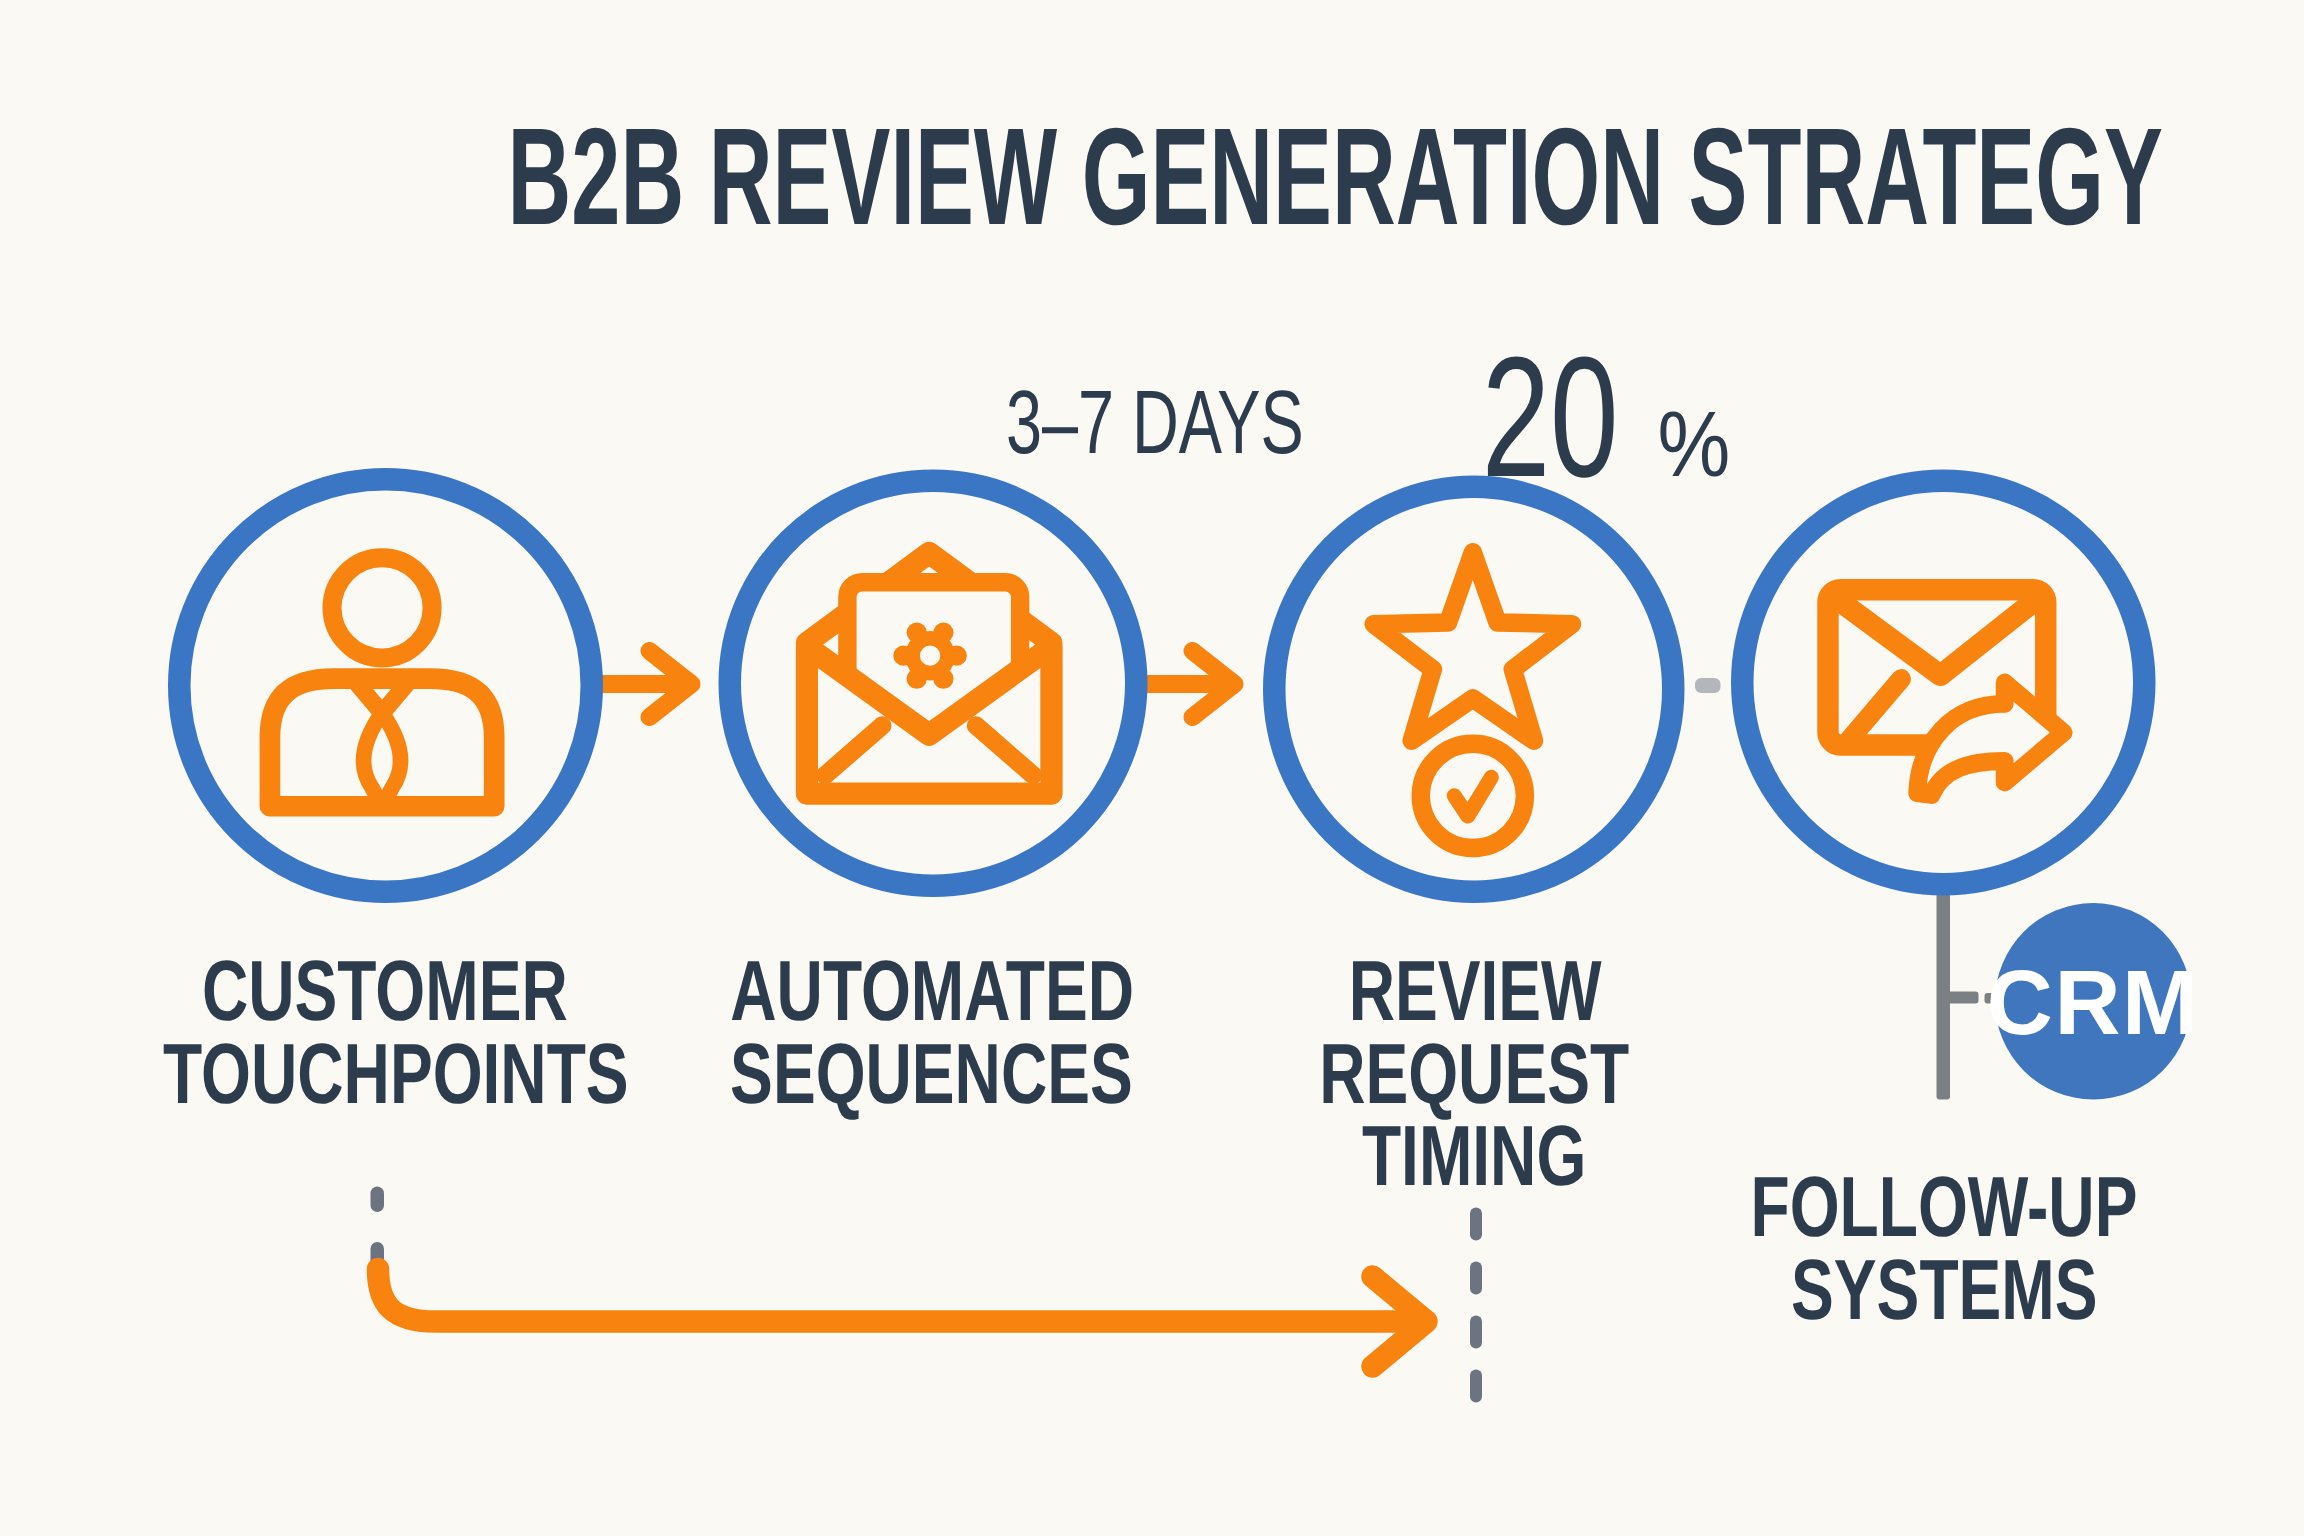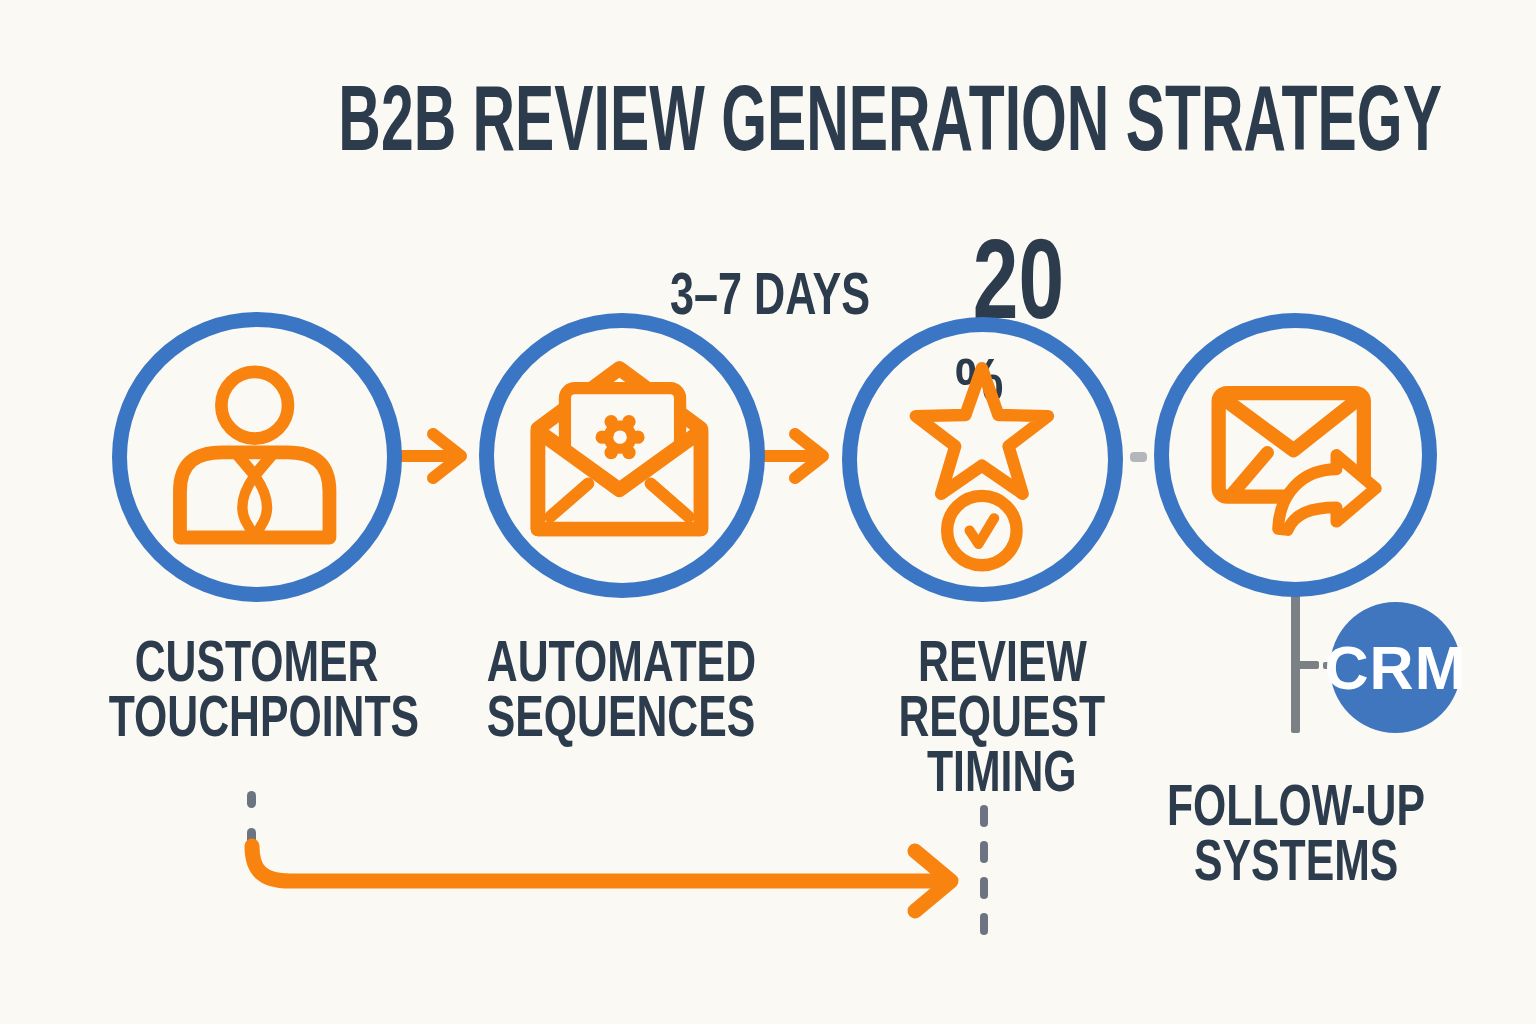--- a/index.html
+++ b/index.html
@@ -17,31 +17,31 @@
   .title{
     position:absolute; left:0; right:0; top:72px; text-align:center;
     font-size:92px; font-weight:bold; color:var(--ink); line-height:1; white-space:nowrap;margin-left:28px;
   }
   .cond-title{display:inline-block; transform:scaleX(0.64); transform-origin:center; white-space:nowrap;}
   .cond{display:inline-block; transform:scaleX(0.75); transform-origin:center; white-space:nowrap;}
   .label{position:absolute; width:400px; text-align:center; color:var(--ink); font-weight:bold;}
   .label .line{font-size:57px; line-height:55px;}
   .label.p1{left:57px;  top:634px;}
   .label.p2{left:421px; top:634px;}
-  .label.p3{left:802px; top:634px;}
+  .label.p3{left:783px; top:634px;}
   .label.p4{left:1096px;top:778px;}
   .days{
     position:absolute; left:570px; top:252px; width:400px; text-align:center;
-    font-size:60px; font-weight:bold; color:var(--ink); line-height:1;margin-top:12px;
+    font-size:60px; font-weight:normal; color:var(--ink); line-height:1;
   }
   .days .cond{transform:scaleX(0.72);}
   .pct{
     position:absolute; left:955px; top:222px; width:220px;
     display:flex; align-items:baseline; justify-content:center; gap:8px;
-    color:var(--ink); font-weight:bold;flex-direction:column;
+    color:var(--ink); font-weight:normal;
   }
   .pct-num{font-size:114px; line-height:114px;}
   .pct-num .cond{transform:scaleX(0.72);}
   .pct-sign{display:inline-block; font-size:62px; transform:scaleX(0.88); transform-origin:left bottom;}
   
   .ring{
     position:absolute; box-sizing:border-box; border:15px solid var(--ring);
     border-radius:50%; display:flex; align-items:center; justify-content:center;
   }
   .ring.p1{left:112px;  top:312px; width:290px; height:290px;}

